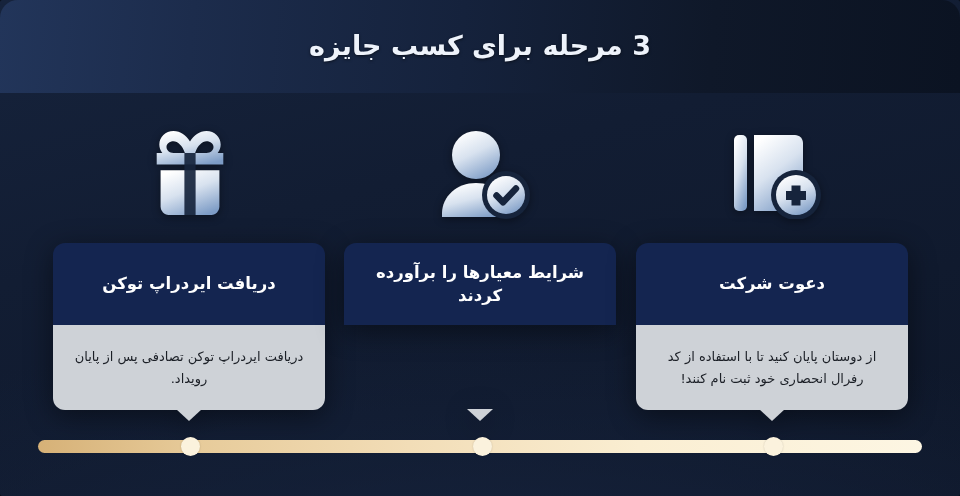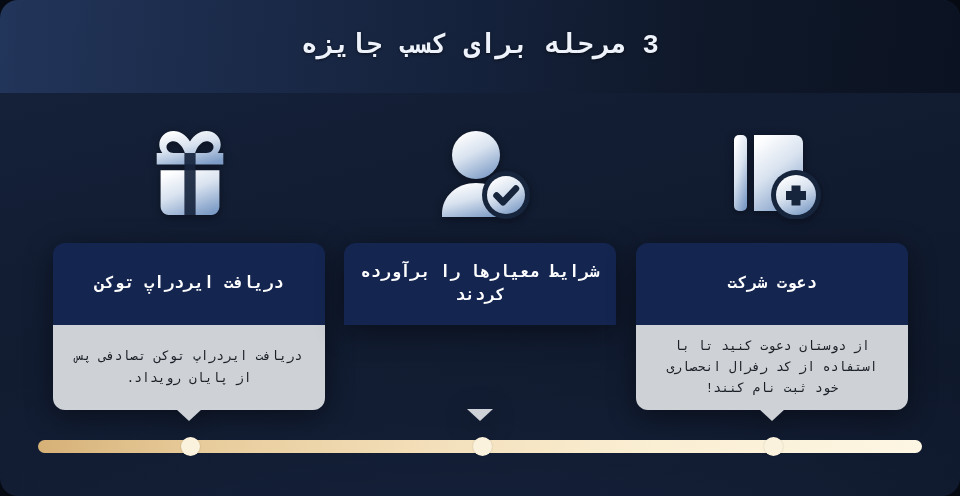--- a/index.html
+++ b/index.html
@@ -13,26 +13,25 @@
     height: 496px;
     overflow: hidden;
     font-family: "DejaVu Sans", "Liberation Sans", sans-serif;
   }
 
   .panel {
     position: relative;
     width: 960px;
     height: 496px;
     box-sizing: border-box;
-    border-radius: 18px;
+    border-radius: 2px;
     overflow: hidden;
     background:
       radial-gradient(120% 80% at 50% 120%, #16233d 0%, rgba(17,28,48,0) 70%),
       linear-gradient(165deg, #16233c 0%, #121d33 38%, #0e1729 100%);
-    font-family: Liberation Mono, monospace;
   }
 
   
   .header {
     position: absolute;
     left: 0; top: 0;
     width: 960px;
     height: 93px;
     background: linear-gradient(95deg, #22355a 0%, #1c2c4c 20%, #15223c 48%, #0f1829 74%, #0b1322 100%);
     border-top-left-radius: 18px;
@@ -269,21 +268,21 @@
       </div>
       <div class="card-tail"></div>
     </div>
 
     <div class="card c3">
       <div class="card-inner">
         <div class="card-head">
           <div class="card-head-text">دعوت شرکت</div>
         </div>
         <div class="card-body">
-          <div class="card-body-text">از دوستان دعوت کنید تا با استفاده از کد رفرال انحصاری خود ثبت نام کنند!</div>
+          <div class="card-body-text">از دوستان پایان کنید تا با استفاده از کد رفرال انحصاری خود ثبت نام کنند!</div>
         </div>
       </div>
       <div class="card-tail"></div>
     </div>
 
   </div>
 
   <div class="progress-wrap">
     <div class="progress-bar"></div>
     <div class="progress-dot d1"></div>

